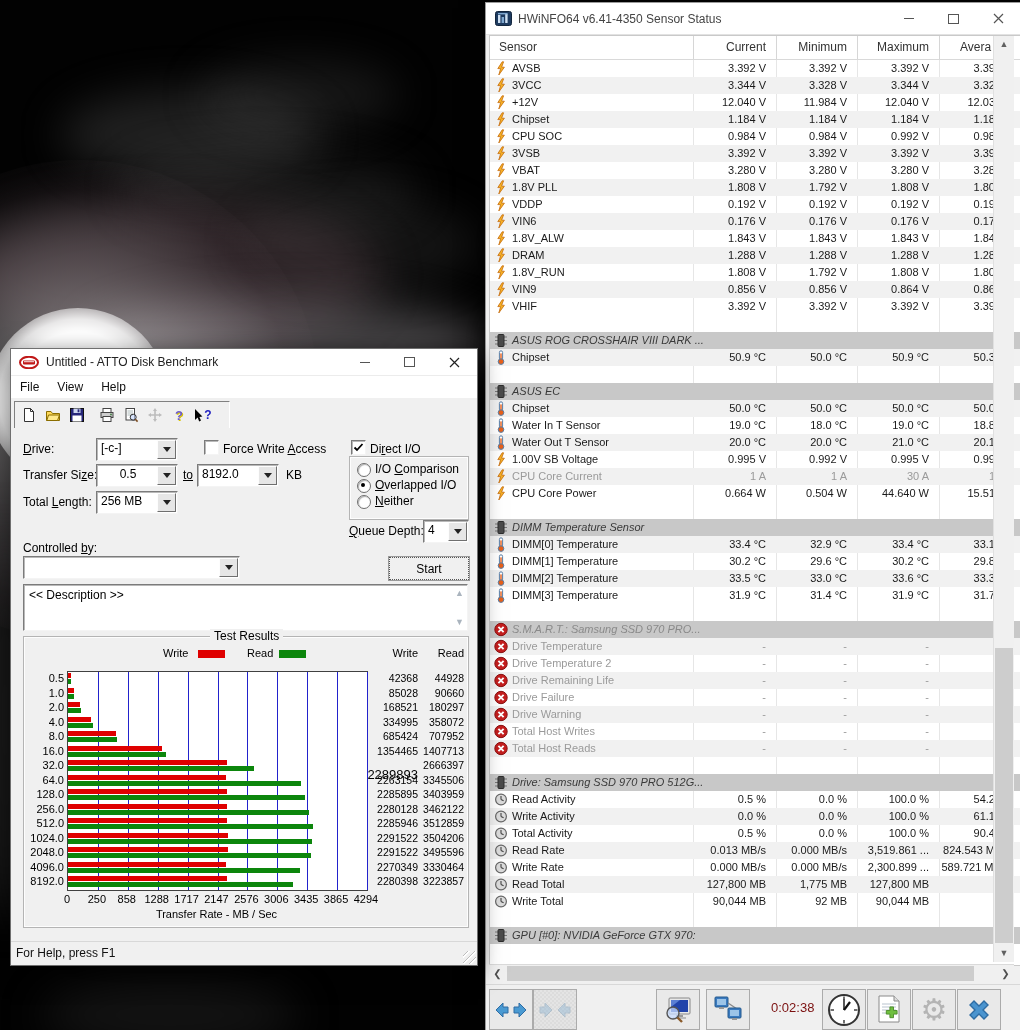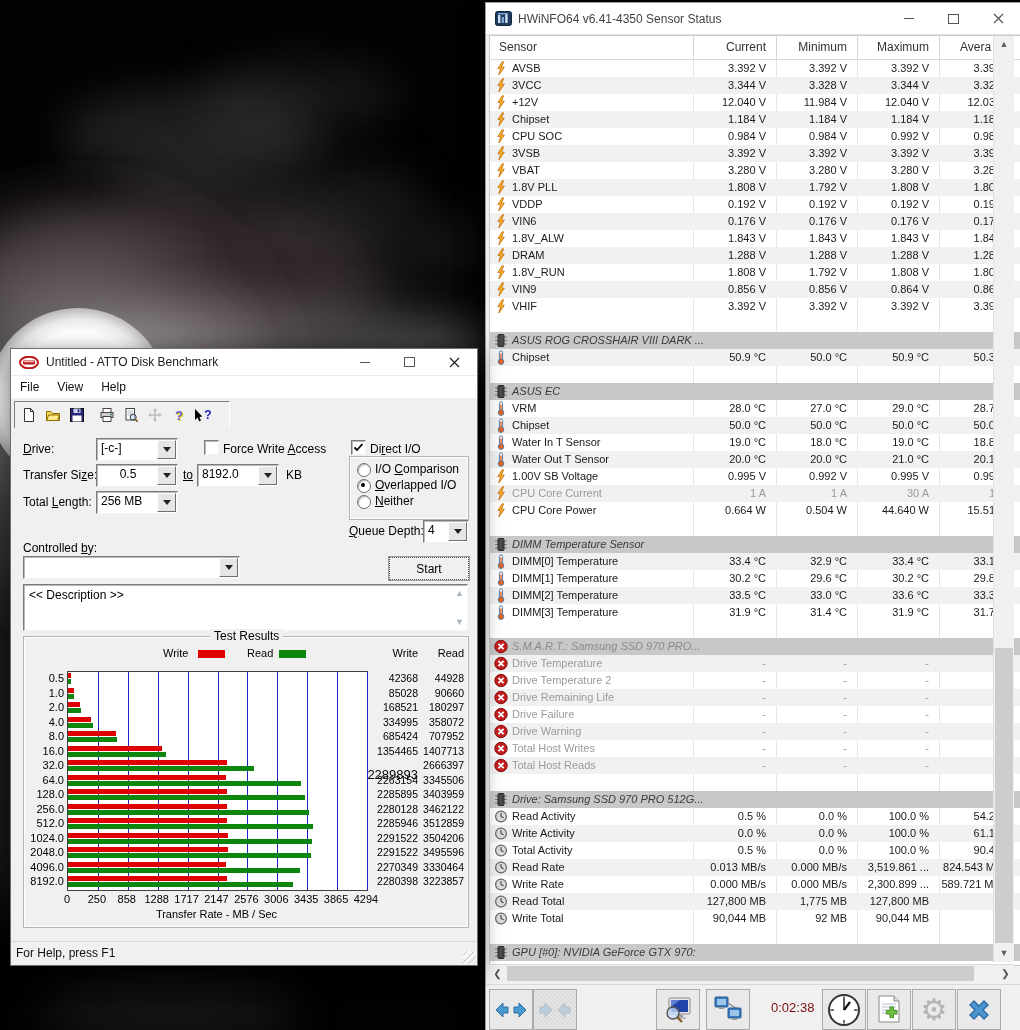--- a/index.html
+++ b/index.html
@@ -340,32 +340,20 @@
                 <line x1="1" y1="4" x2="4" y2="4"></line>
                 <line x1="1" y1="7.5" x2="4" y2="7.5"></line>
                 <line x1="1" y1="11" x2="4" y2="11"></line>
                 <line x1="10" y1="4" x2="13" y2="4"></line>
                 <line x1="10" y1="7.5" x2="13" y2="7.5"></line>
                 <line x1="10" y1="11" x2="13" y2="11"></line>
               </g>
               <rect x="4" y="1.5" width="6" height="12" rx="1" fill="#4a4a4a" stroke="#2c2c2c"></rect>
             </svg></span>
           <span class="lbl">ASUS EC</span>
-        </div>
-        <div class="hw-row">
-          <span class="hw-ico"><svg width="14" height="15" viewBox="0 0 14 15">
-              <rect x="5.4" y="0.8" width="3.2" height="9" rx="1.6" fill="#fff" stroke="#5a7fa6"></rect>
-              <rect x="6.3" y="3.4" width="1.4" height="6.4" fill="#e8601a"></rect>
-              <circle cx="7" cy="11.6" r="2.8" fill="#e8601a" stroke="#5a7fa6"></circle>
-            </svg></span>
-          <span class="lbl">VRM</span>
-          <span class="val v-cur" style="padding-right: 15px;">28.0 °C</span>
-          <span class="val v-min" style="padding-right: 15px;">27.0 °C</span>
-          <span class="val v-max" style="padding-right: 14px;">29.0 °C</span>
-          <span class="val v-avg" style="padding-right: 2px;">28.7</span>
         </div>
         <div class="hw-row stripe">
           <span class="hw-ico"><svg width="14" height="15" viewBox="0 0 14 15">
               <rect x="5.4" y="0.8" width="3.2" height="9" rx="1.6" fill="#fff" stroke="#5a7fa6"></rect>
               <rect x="6.3" y="3.4" width="1.4" height="6.4" fill="#e8601a"></rect>
               <circle cx="7" cy="11.6" r="2.8" fill="#e8601a" stroke="#5a7fa6"></circle>
             </svg></span>
           <span class="lbl">Chipset</span>
           <span class="val v-cur" style="padding-right: 15px;">50.0 °C</span>
           <span class="val v-min" style="padding-right: 15px;">50.0 °C</span>

